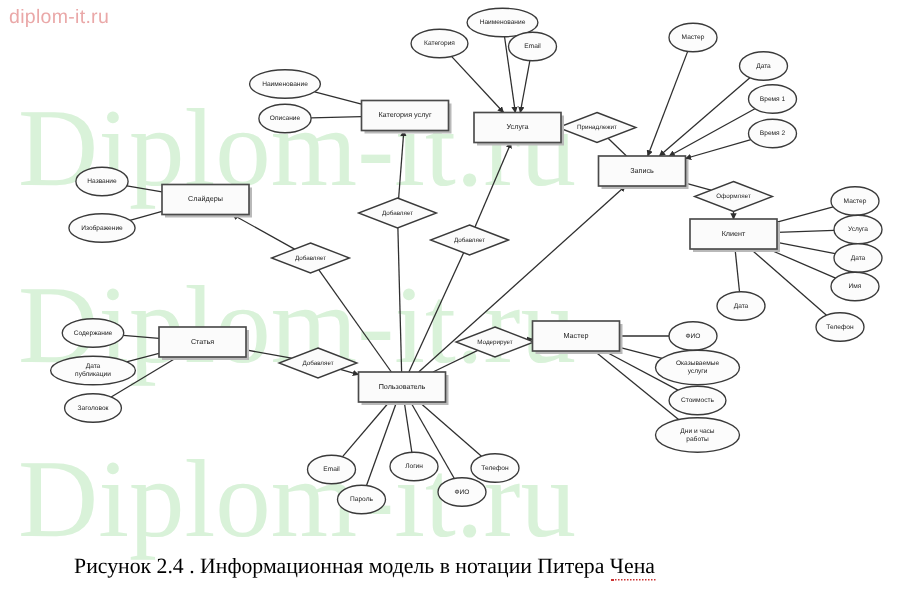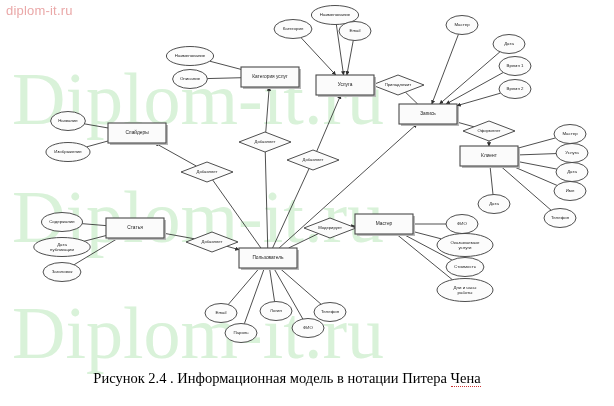--- a/index.html
+++ b/index.html
@@ -93,21 +93,20 @@
   #caption {
     position: absolute;
     left: 0;
     top: 370px;
     width: 486px;
     text-align: center;
     font-family: "Liberation Serif", serif;
     font-size: 14.5px;
     color: #000000;
     z-index: 5;
-    margin-left: 44px;
   }
   #caption .spell {
     border-bottom: 1px dotted #cc3333;
   }
 </style>
 </head>
 <body>
 
 <div id="page">
 

